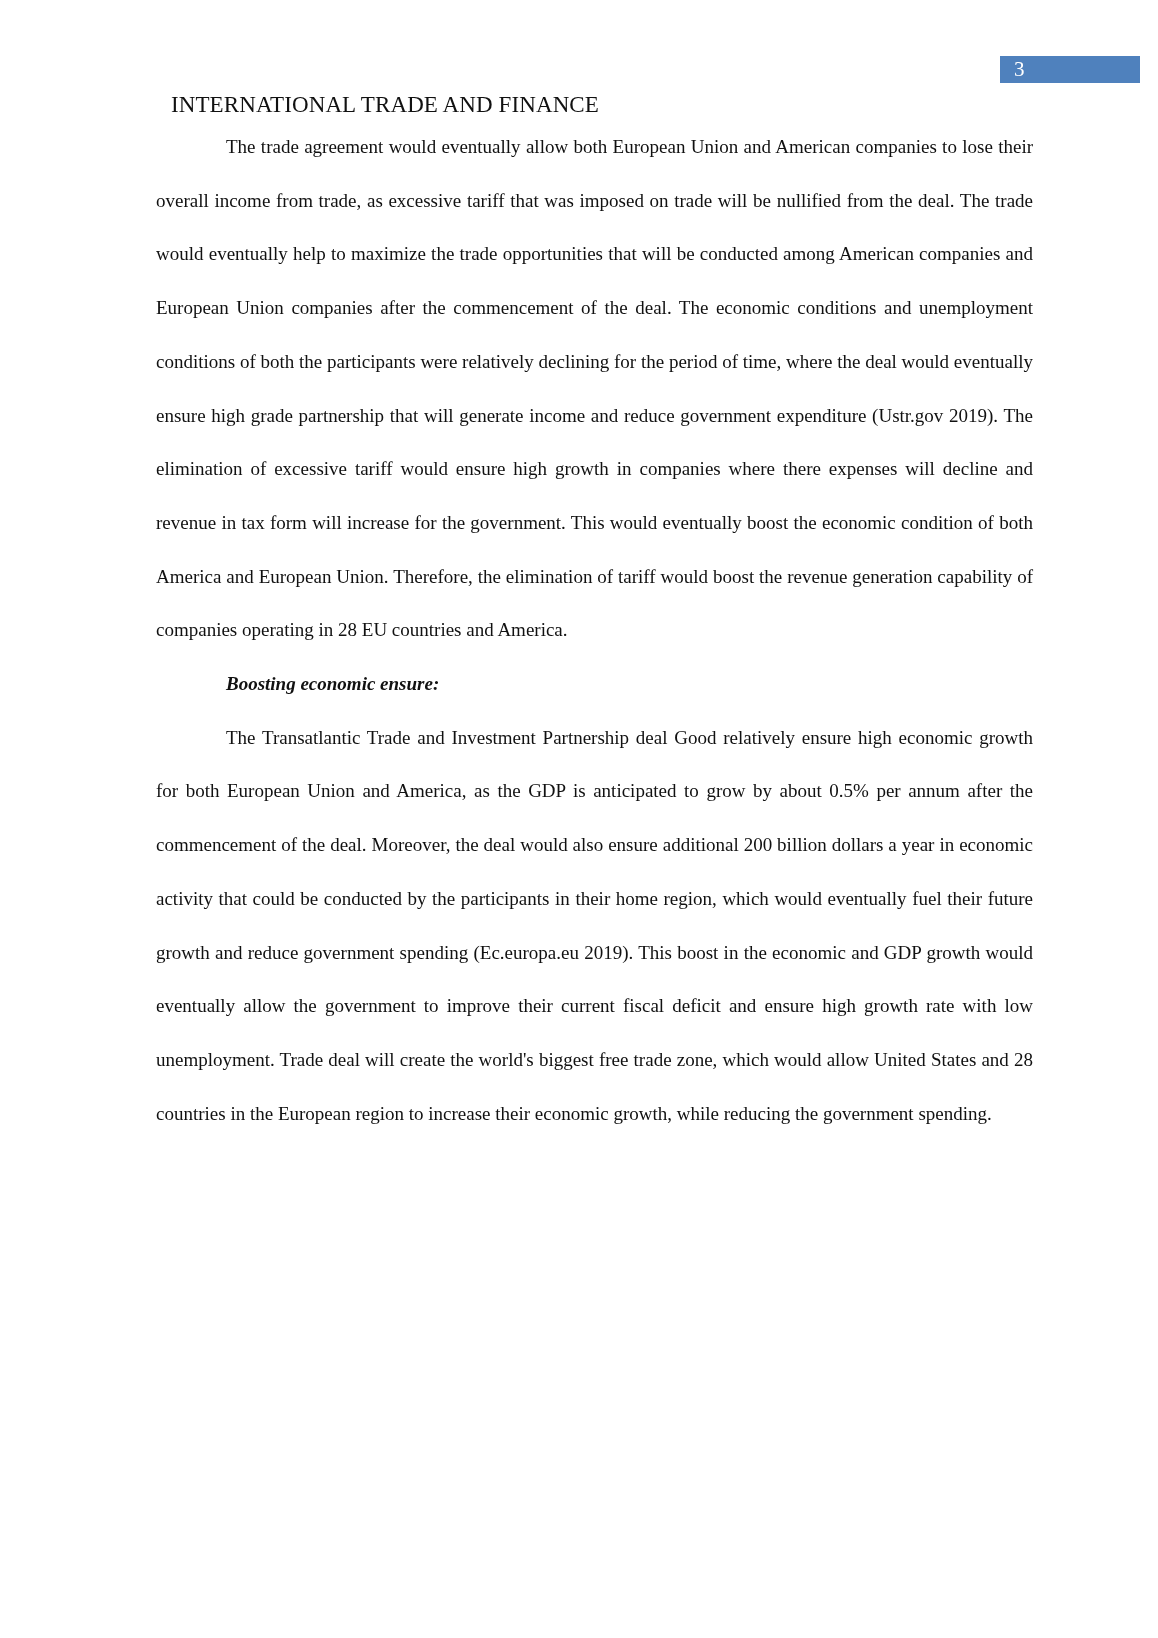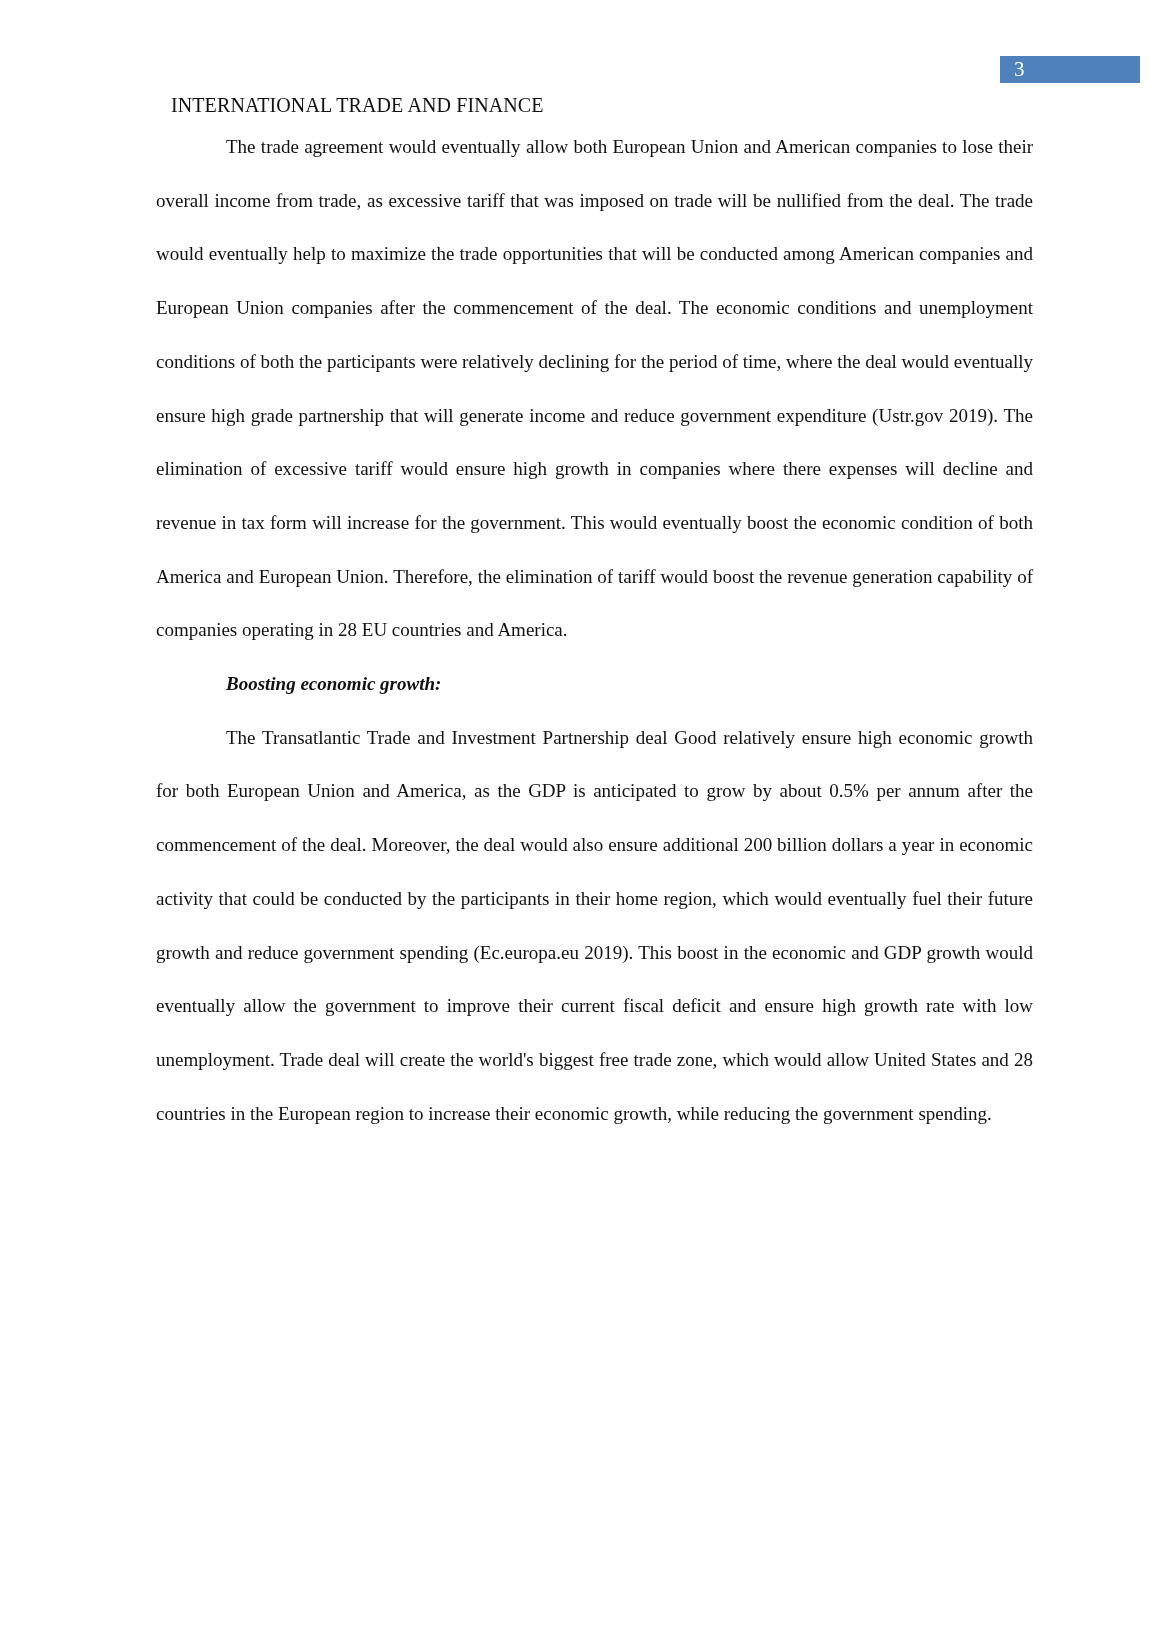--- a/index.html
+++ b/index.html
@@ -26,21 +26,21 @@
       font-family: "Liberation Serif", serif;
       font-size: 21px;
       line-height: 27px;
       box-sizing: border-box;
       padding-left: 14px;
     }
     .running-header {
       position: absolute;
       left: 171px;
       top: 91px;
-      font-size: 20px;
+      font-size: 23px;
       line-height: 28px;
       letter-spacing: 0.1px;
       white-space: nowrap;
     }
     .body-text {
       position: absolute;
       left: 140px;
       top: 120px;
       width: 877px;
       font-size: 19px;
@@ -61,15 +61,15 @@
   </style>
 </head>
 <body>
 
 <div class="page-number-badge">3</div>
 
 <div class="running-header">INTERNATIONAL TRADE AND FINANCE</div>
 
 <div class="body-text">
   <p>The trade agreement would eventually allow both European Union and American companies to lose their overall income from trade, as excessive tariff that was imposed on trade will be nullified from the deal. The trade would eventually help to maximize the trade opportunities that will be conducted among American companies and European Union companies after the commencement of the deal. The economic conditions and unemployment conditions of both the participants were relatively declining for the period of time, where the deal would eventually ensure high grade partnership that will generate income and reduce government expenditure (Ustr.gov 2019). The elimination of excessive tariff would ensure high growth in companies where there expenses will decline and revenue in tax form will increase for the government. This would eventually boost the economic condition of both America and European Union. Therefore, the elimination of tariff would boost the revenue generation capability of companies operating in 28 EU countries and America.</p>
-  <p class="section-heading">Boosting economic growth:</p>
+  <p class="section-heading">Boosting economic ensure:</p>
   <p>The Transatlantic Trade and Investment Partnership deal Good relatively ensure high economic growth for both European Union and America, as the GDP is anticipated to grow by about 0.5% per annum after the commencement of the deal. Moreover, the deal would also ensure additional 200 billion dollars a year in economic activity that could be conducted by the participants in their home region, which would eventually fuel their future growth and reduce government spending (Ec.europa.eu 2019). This boost in the economic and GDP growth would eventually allow the government to improve their current fiscal deficit and ensure high growth rate with low unemployment. Trade deal will create the world's biggest free trade zone, which would allow United States and 28 countries in the European region to increase their economic growth, while reducing the government spending.</p>
 </div>
 
 </body></html>

